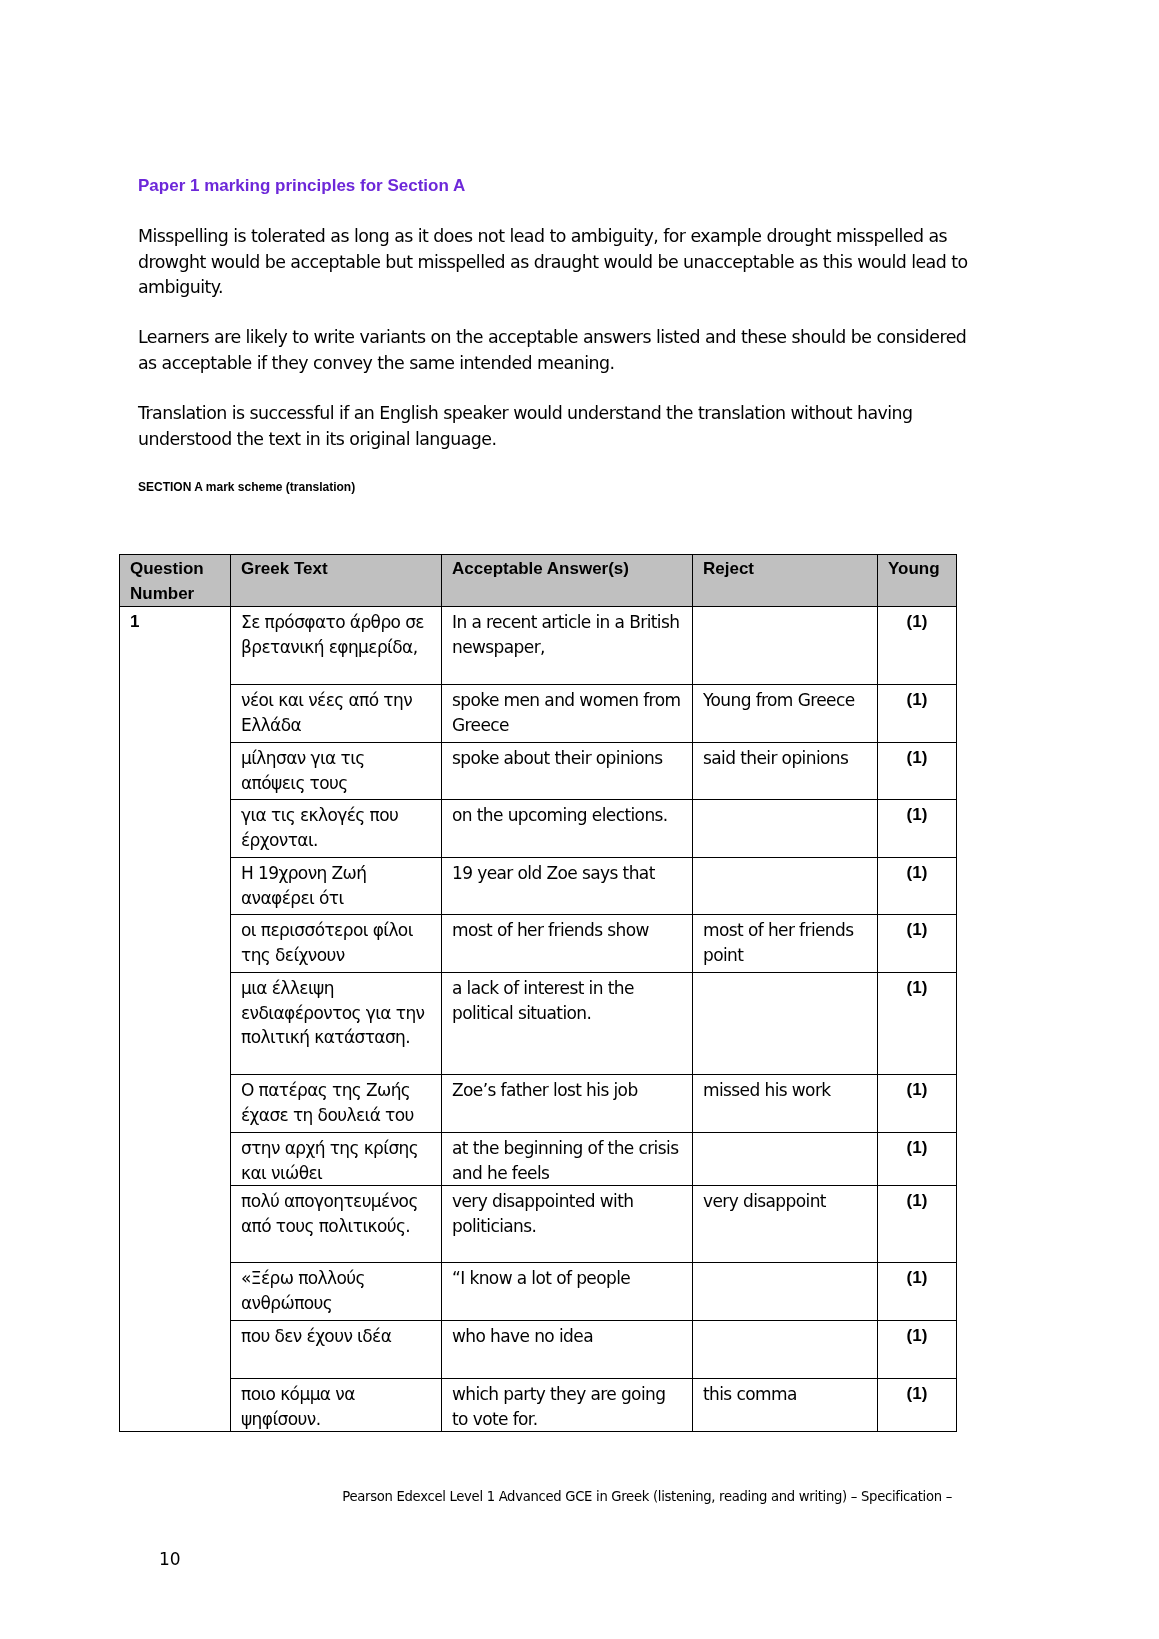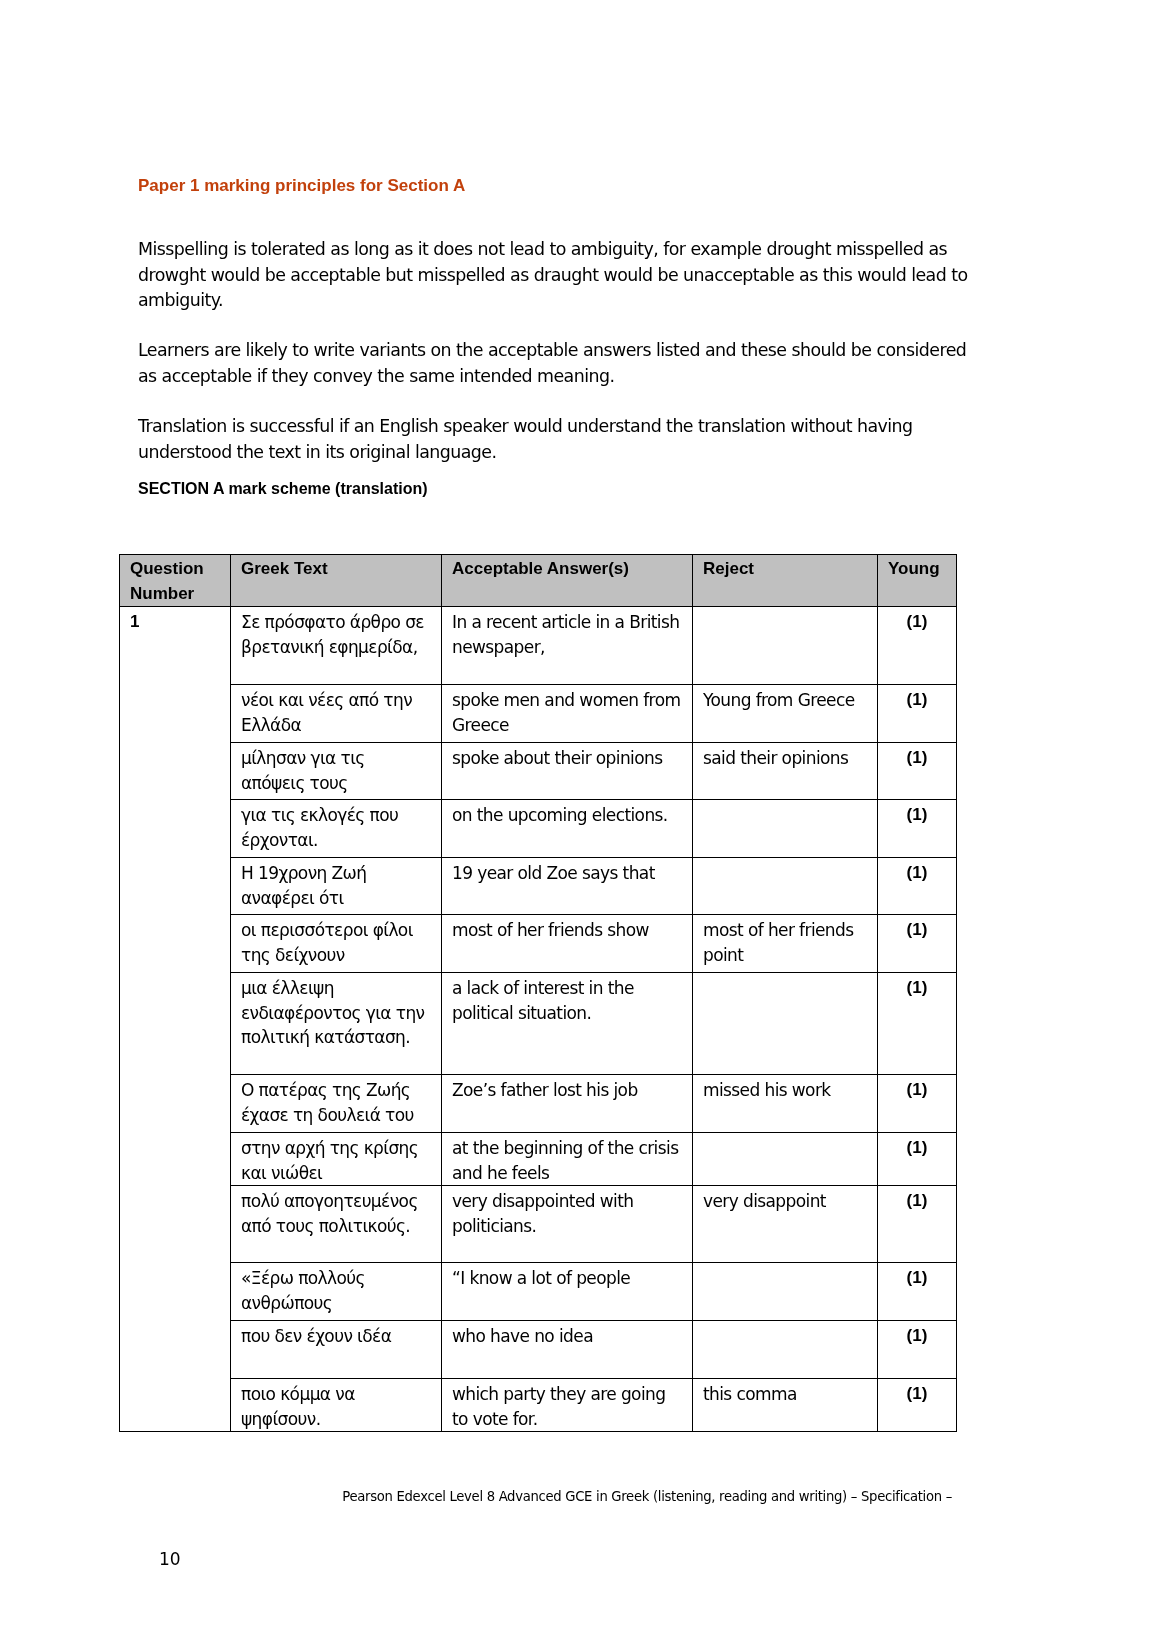--- a/index.html
+++ b/index.html
@@ -1,26 +1,26 @@
 <!DOCTYPE html>
 <html><head>
 <meta charset="utf-8">
 <style>
   html, body { margin: 0; padding: 0; background: #ffffff; }
   body { width: 1159px; height: 1639px; position: relative; overflow: hidden;
          font-family: "DejaVu Sans", sans-serif; color: #000; }
   .section-heading { position: absolute; left: 138px; top: 176px; font-family: "Liberation Sans", sans-serif;
-         font-weight: bold; font-size: 17px; color: #c2410c; }
+         font-weight: bold; font-size: 17px; color: #6d28d9; }
   .para { position: absolute; left: 138px; width: 840px; font-family: "DejaVu Sans", sans-serif;
-          font-size: 17.4px; line-height: 25.5px; letter-spacing: -0.55px; margin-top: 13px; }
+          font-size: 17.4px; line-height: 25.5px; letter-spacing: -0.55px; }
   #p1 { top: 224px; }
   #p2 { top: 325px; }
   #p3 { top: 401px; }
   .sub-heading { position: absolute; left: 138px; top: 480px; font-family: "Liberation Sans", sans-serif;
-          font-weight: bold; font-size: 16px; }
+          font-weight: bold; font-size: 12px; }
   table.ms { position: absolute; left: 119px; top: 554px; border-collapse: collapse; table-layout: fixed; }
   table.ms td, table.ms th { border: 1.3px solid #000; vertical-align: top; padding: 3px 10px 0 10px;
           font-family: "DejaVu Sans", sans-serif; font-size: 17px; line-height: 24.5px; letter-spacing: -0.6px;
           text-align: left; font-weight: normal; }
   table.ms th { background: #c0c0c0; font-family: "Liberation Sans", sans-serif; font-weight: bold;
           letter-spacing: 0; font-size: 17px; padding-top: 2px; }
   table.ms td.qnum { font-family: "Liberation Sans", sans-serif; font-weight: bold; border-bottom: 1.3px solid #000; }
   table.ms td.mark { font-family: "Liberation Sans", sans-serif; font-weight: bold; text-align: center; letter-spacing: 0; }
   .footer-page { position: absolute; left: 159px; top: 1549px; font-size: 17px; font-family: "DejaVu Sans", sans-serif; }
   .footer-text { position: absolute; right: 207px; top: 1487px; text-align: right; font-size: 13.2px; line-height: 19px;
@@ -130,14 +130,14 @@
       <td>ποιο κόμμα να ψηφίσουν.</td>
       <td>which party they are going to vote for.</td>
       <td>this comma</td>
       <td class="mark">(1)</td>
     </tr>
   </tbody>
 </table>
 
 <div class="footer-page">10</div>
 <div class="footer-text">
-  <div>Pearson Edexcel Level 8 Advanced GCE in Greek (listening, reading and writing) – Specification –</div>
+  <div>Pearson Edexcel Level 1 Advanced GCE in Greek (listening, reading and writing) – Specification –</div>
 </div>
 
 </body></html>

